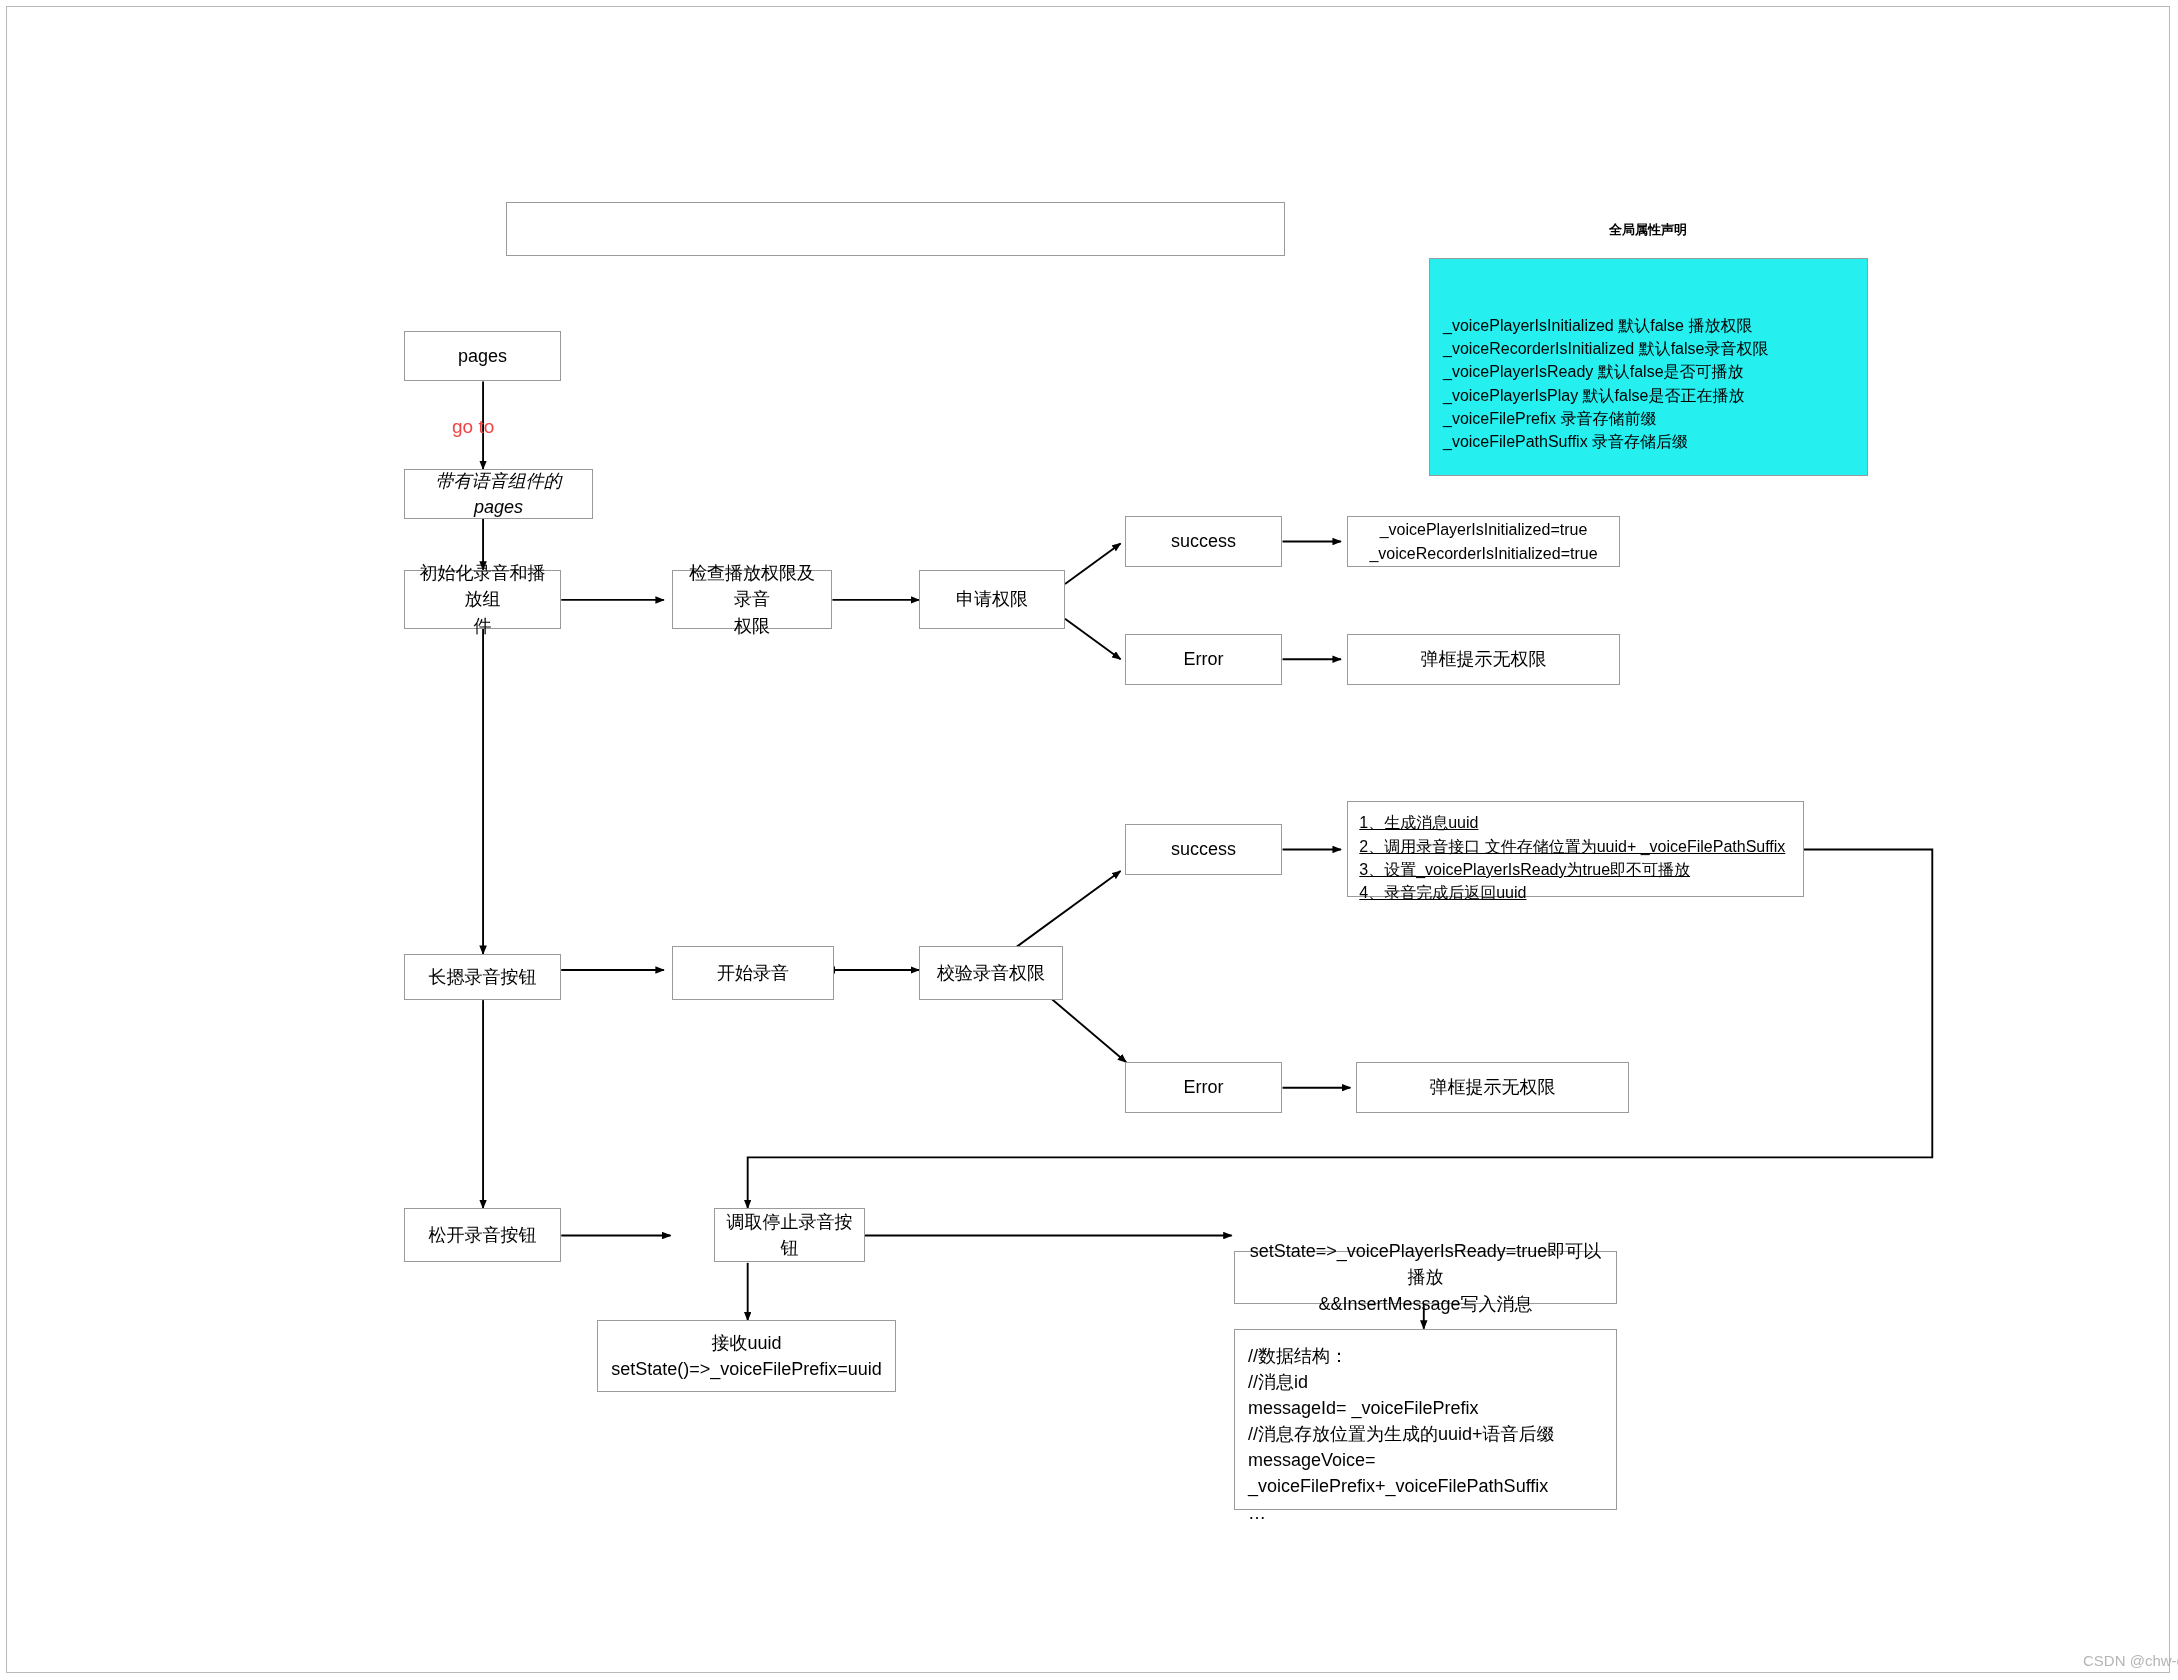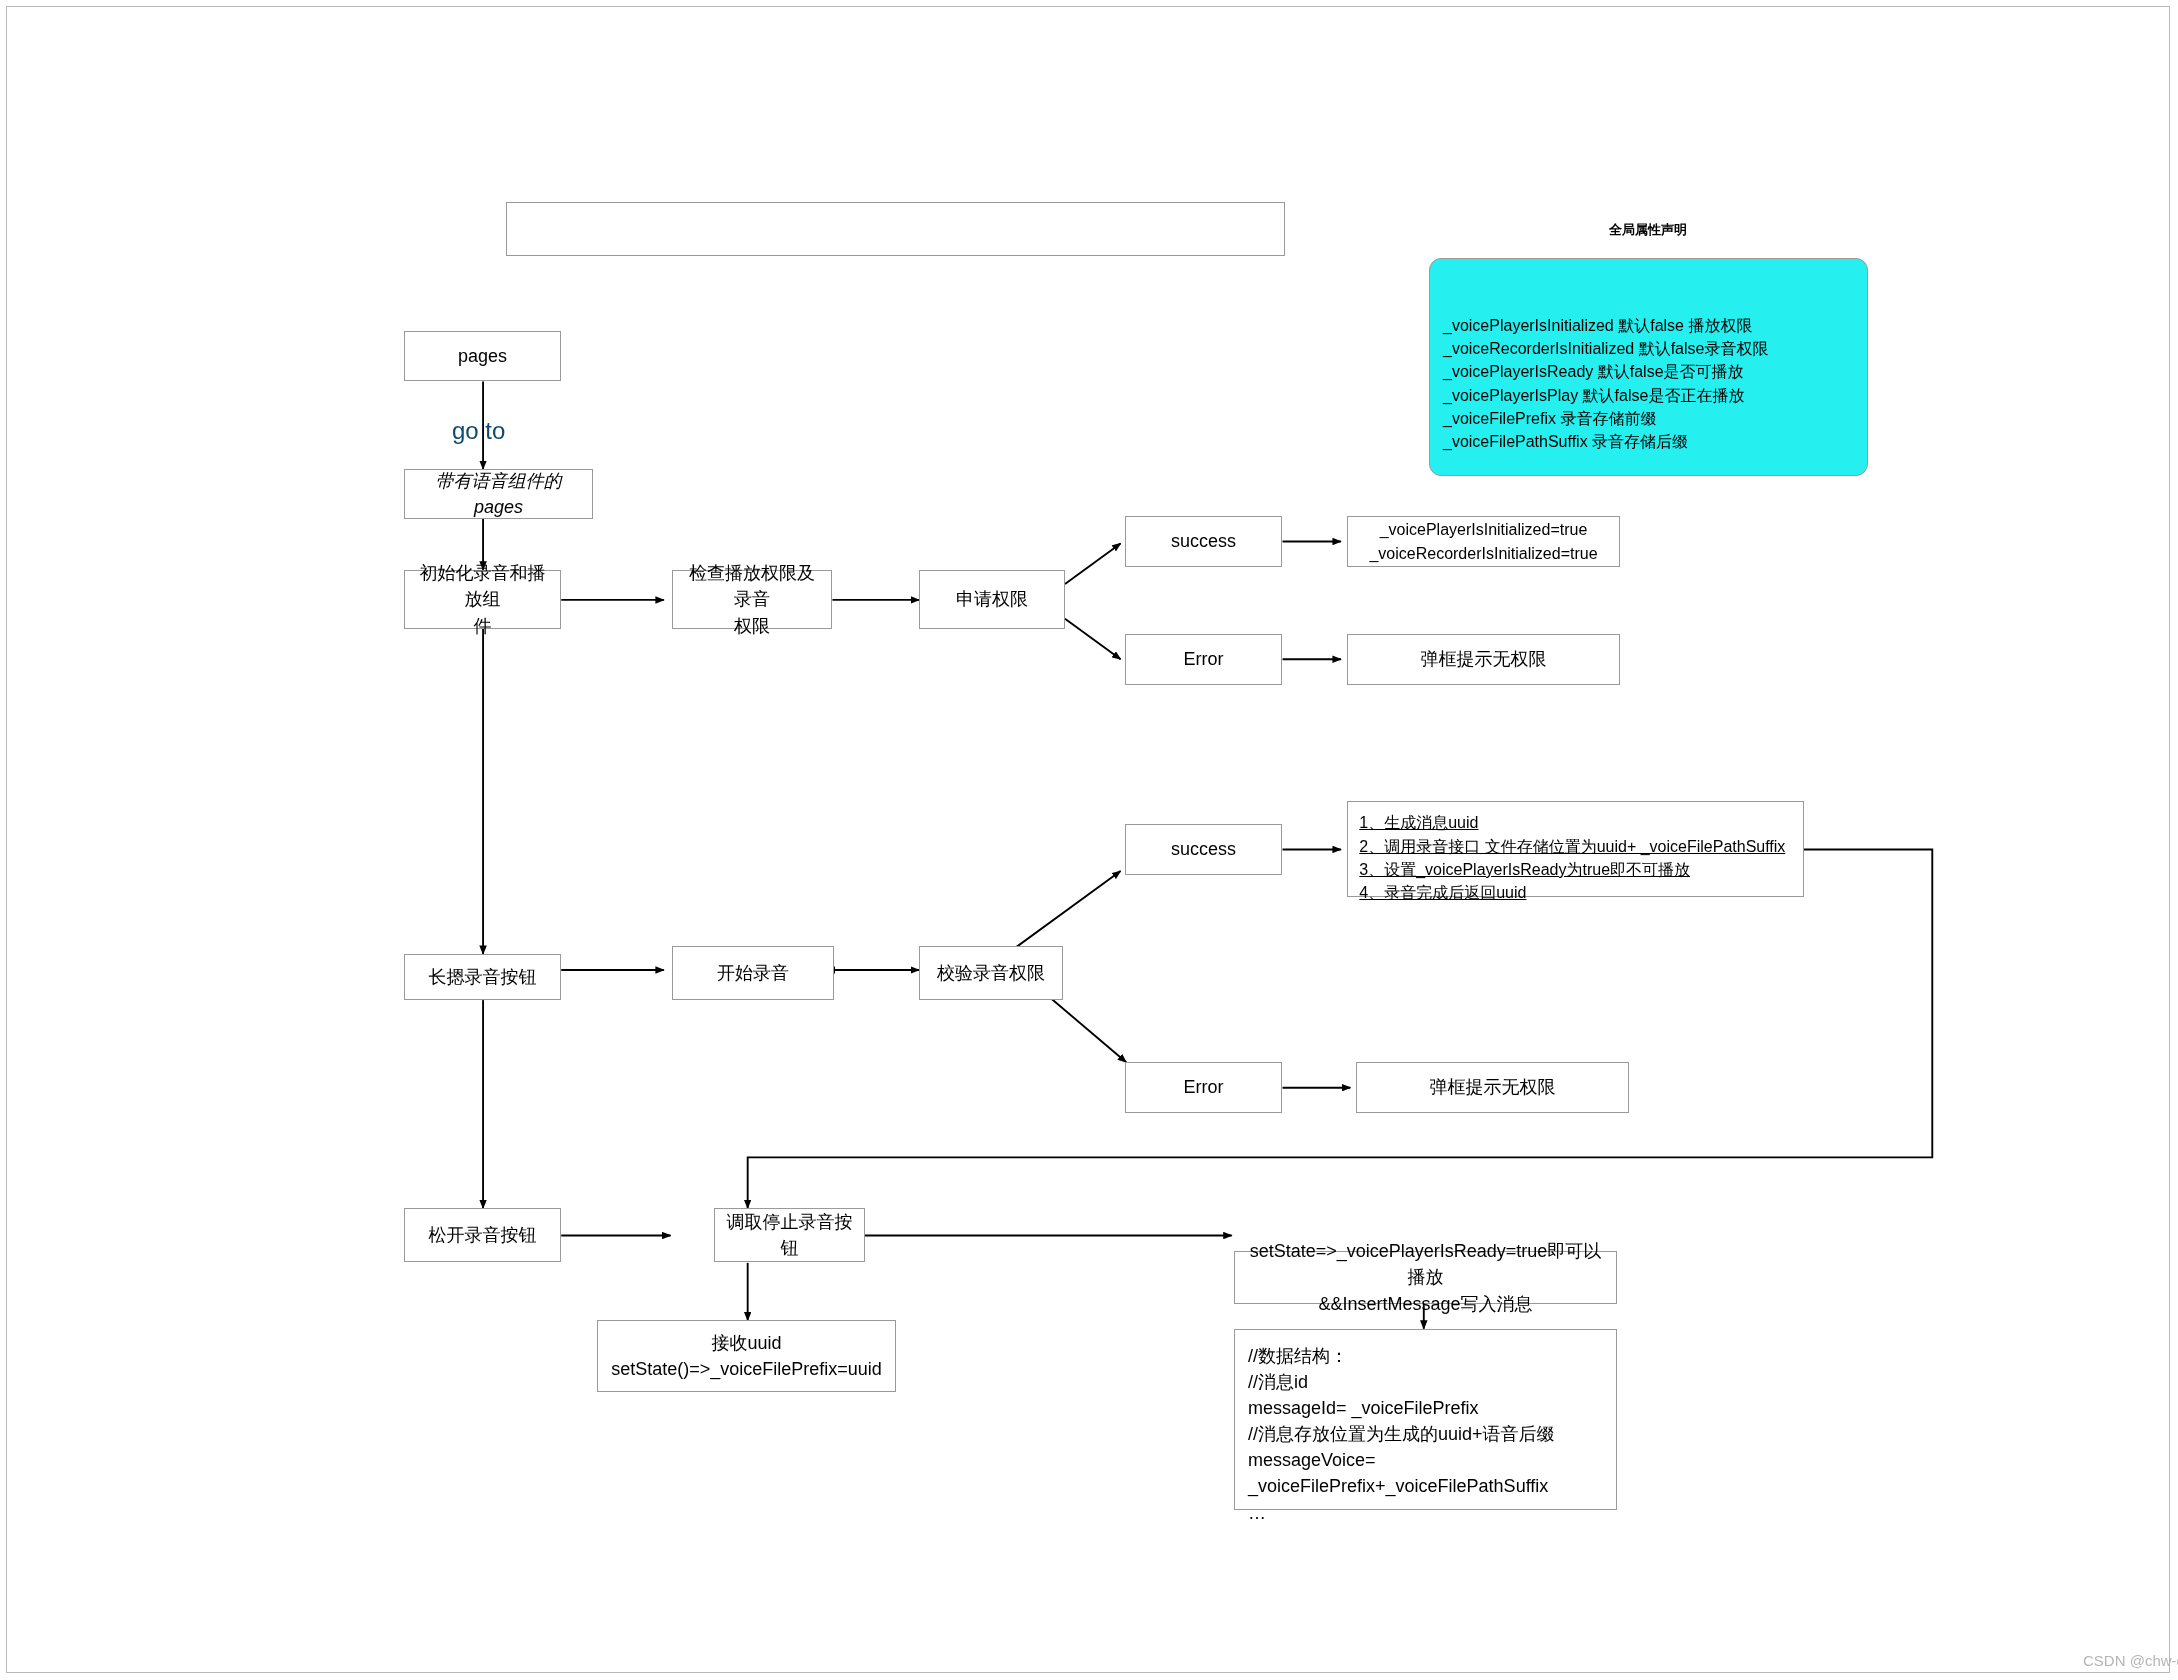--- a/index.html
+++ b/index.html
@@ -47,22 +47,22 @@
     text-align: left;
     align-items: flex-start;
     padding: 11.3px 13px;
   }
   .node.cyan {
     background: #25efef;
     border: 0.9px solid #9a9a9a;
   }
   .plain-label {
     position: absolute;
-    color: #0c4a6e;
-    font-size: 24px;
+    color: #ef4444;
+    font-size: 19px;
     line-height: 1.4;
     white-space: pre;
   }
   .caption {
     position: absolute;
     color: #000000;
     font-size: 13px;
     font-weight: bold;
     text-align: center;
   }
@@ -140,21 +140,21 @@
       <line x1="794" y1="1341" x2="794" y2="1402" marker-end="url(#arrow)"></line>
 
       <line x1="1512" y1="1340" x2="1512" y2="1411" marker-end="url(#arrow)"></line>
     </g>
   </svg>
 
   <div class="node" style="left:506px; top:202px; width:779px; height:54px;"></div>
 
   <div class="caption" style="left:1455px; top:221px; width:386px;">全局属性声明</div>
 
-  <div class="node cyan left-align" style="left:1429px; top:258px; width:439px; height:218px; font-size:16px; padding-top:55px; padding-left:13px;border-radius:12px;">_voicePlayerIsInitialized 默认false 播放权限
+  <div class="node cyan left-align" style="left:1429px; top:258px; width:439px; height:218px; font-size:16px; padding-top:55px; padding-left:13px;">_voicePlayerIsInitialized 默认false 播放权限
 _voiceRecorderIsInitialized 默认false录音权限
 _voicePlayerIsReady 默认false是否可播放
 _voicePlayerIsPlay 默认false是否正在播放
 _voiceFilePrefix 录音存储前缀
 _voiceFilePathSuffix 录音存储后缀</div>
 
   <div class="node" style="left:404px; top:331px; width:157px; height:50px;">pages</div>
 
   <div class="plain-label" style="left:452px; top:414px;">go to</div>
 

